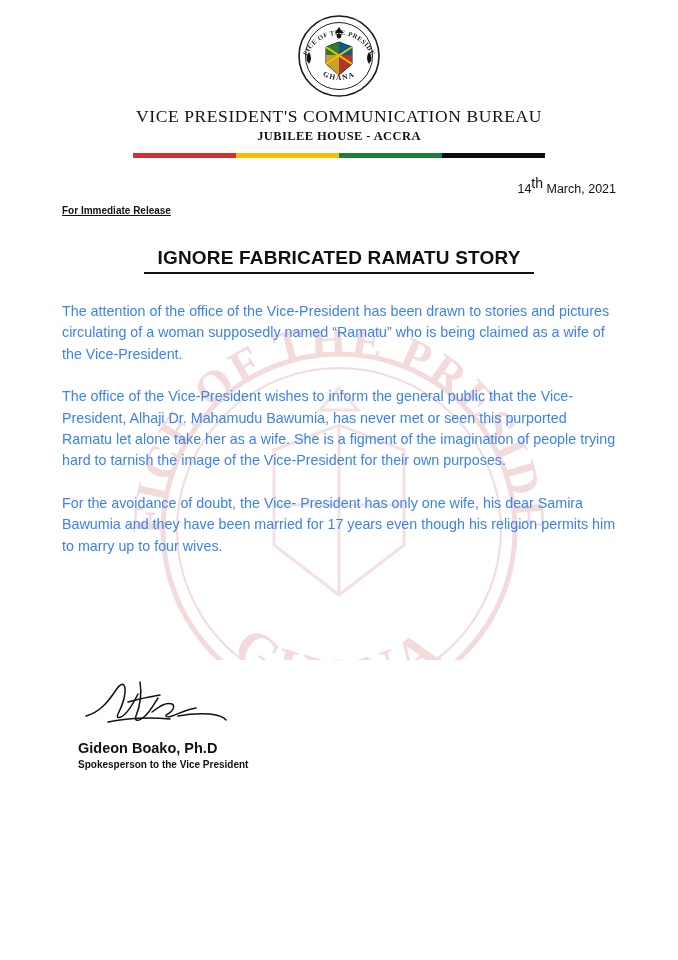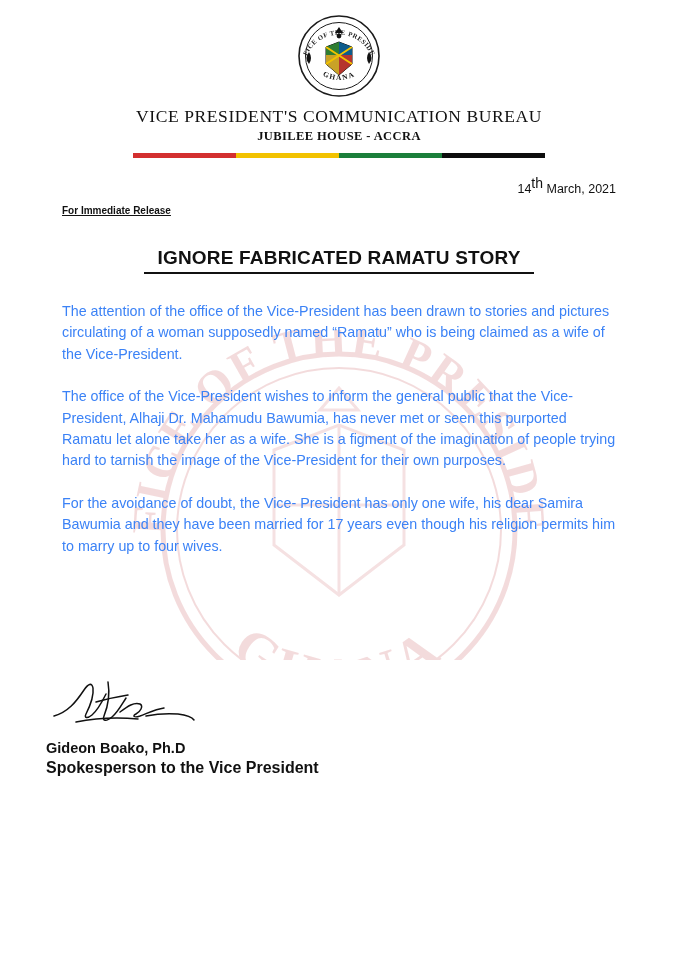--- a/index.html
+++ b/index.html
@@ -126,38 +126,38 @@
     margin: 0 0 21px 0;
     font-size: 14.3px;
     line-height: 1.5;
     color: #3b82f6;
     text-align: left;
   }
 
   
   .signature-block {
     position: absolute;
-    left: 46px;
+    left: 78px;
     top: 672px;
     z-index: 2;
   }
   .signature {
     width: 150px;
     height: 62px;
   }
   .signature svg { display: block; width: 100%; height: 100%; }
   .signer-name {
     margin-top: 6px;
     font-size: 14.5px;
     font-weight: bold;
     color: #111;
   }
   .signer-role {
     margin-top: 3px;
-    font-size: 16px;
+    font-size: 10px;
     font-weight: bold;
     color: #111;
   }
 </style>
 </head>
 <body>
 
 <div class="page">
 
   <div class="watermark">

